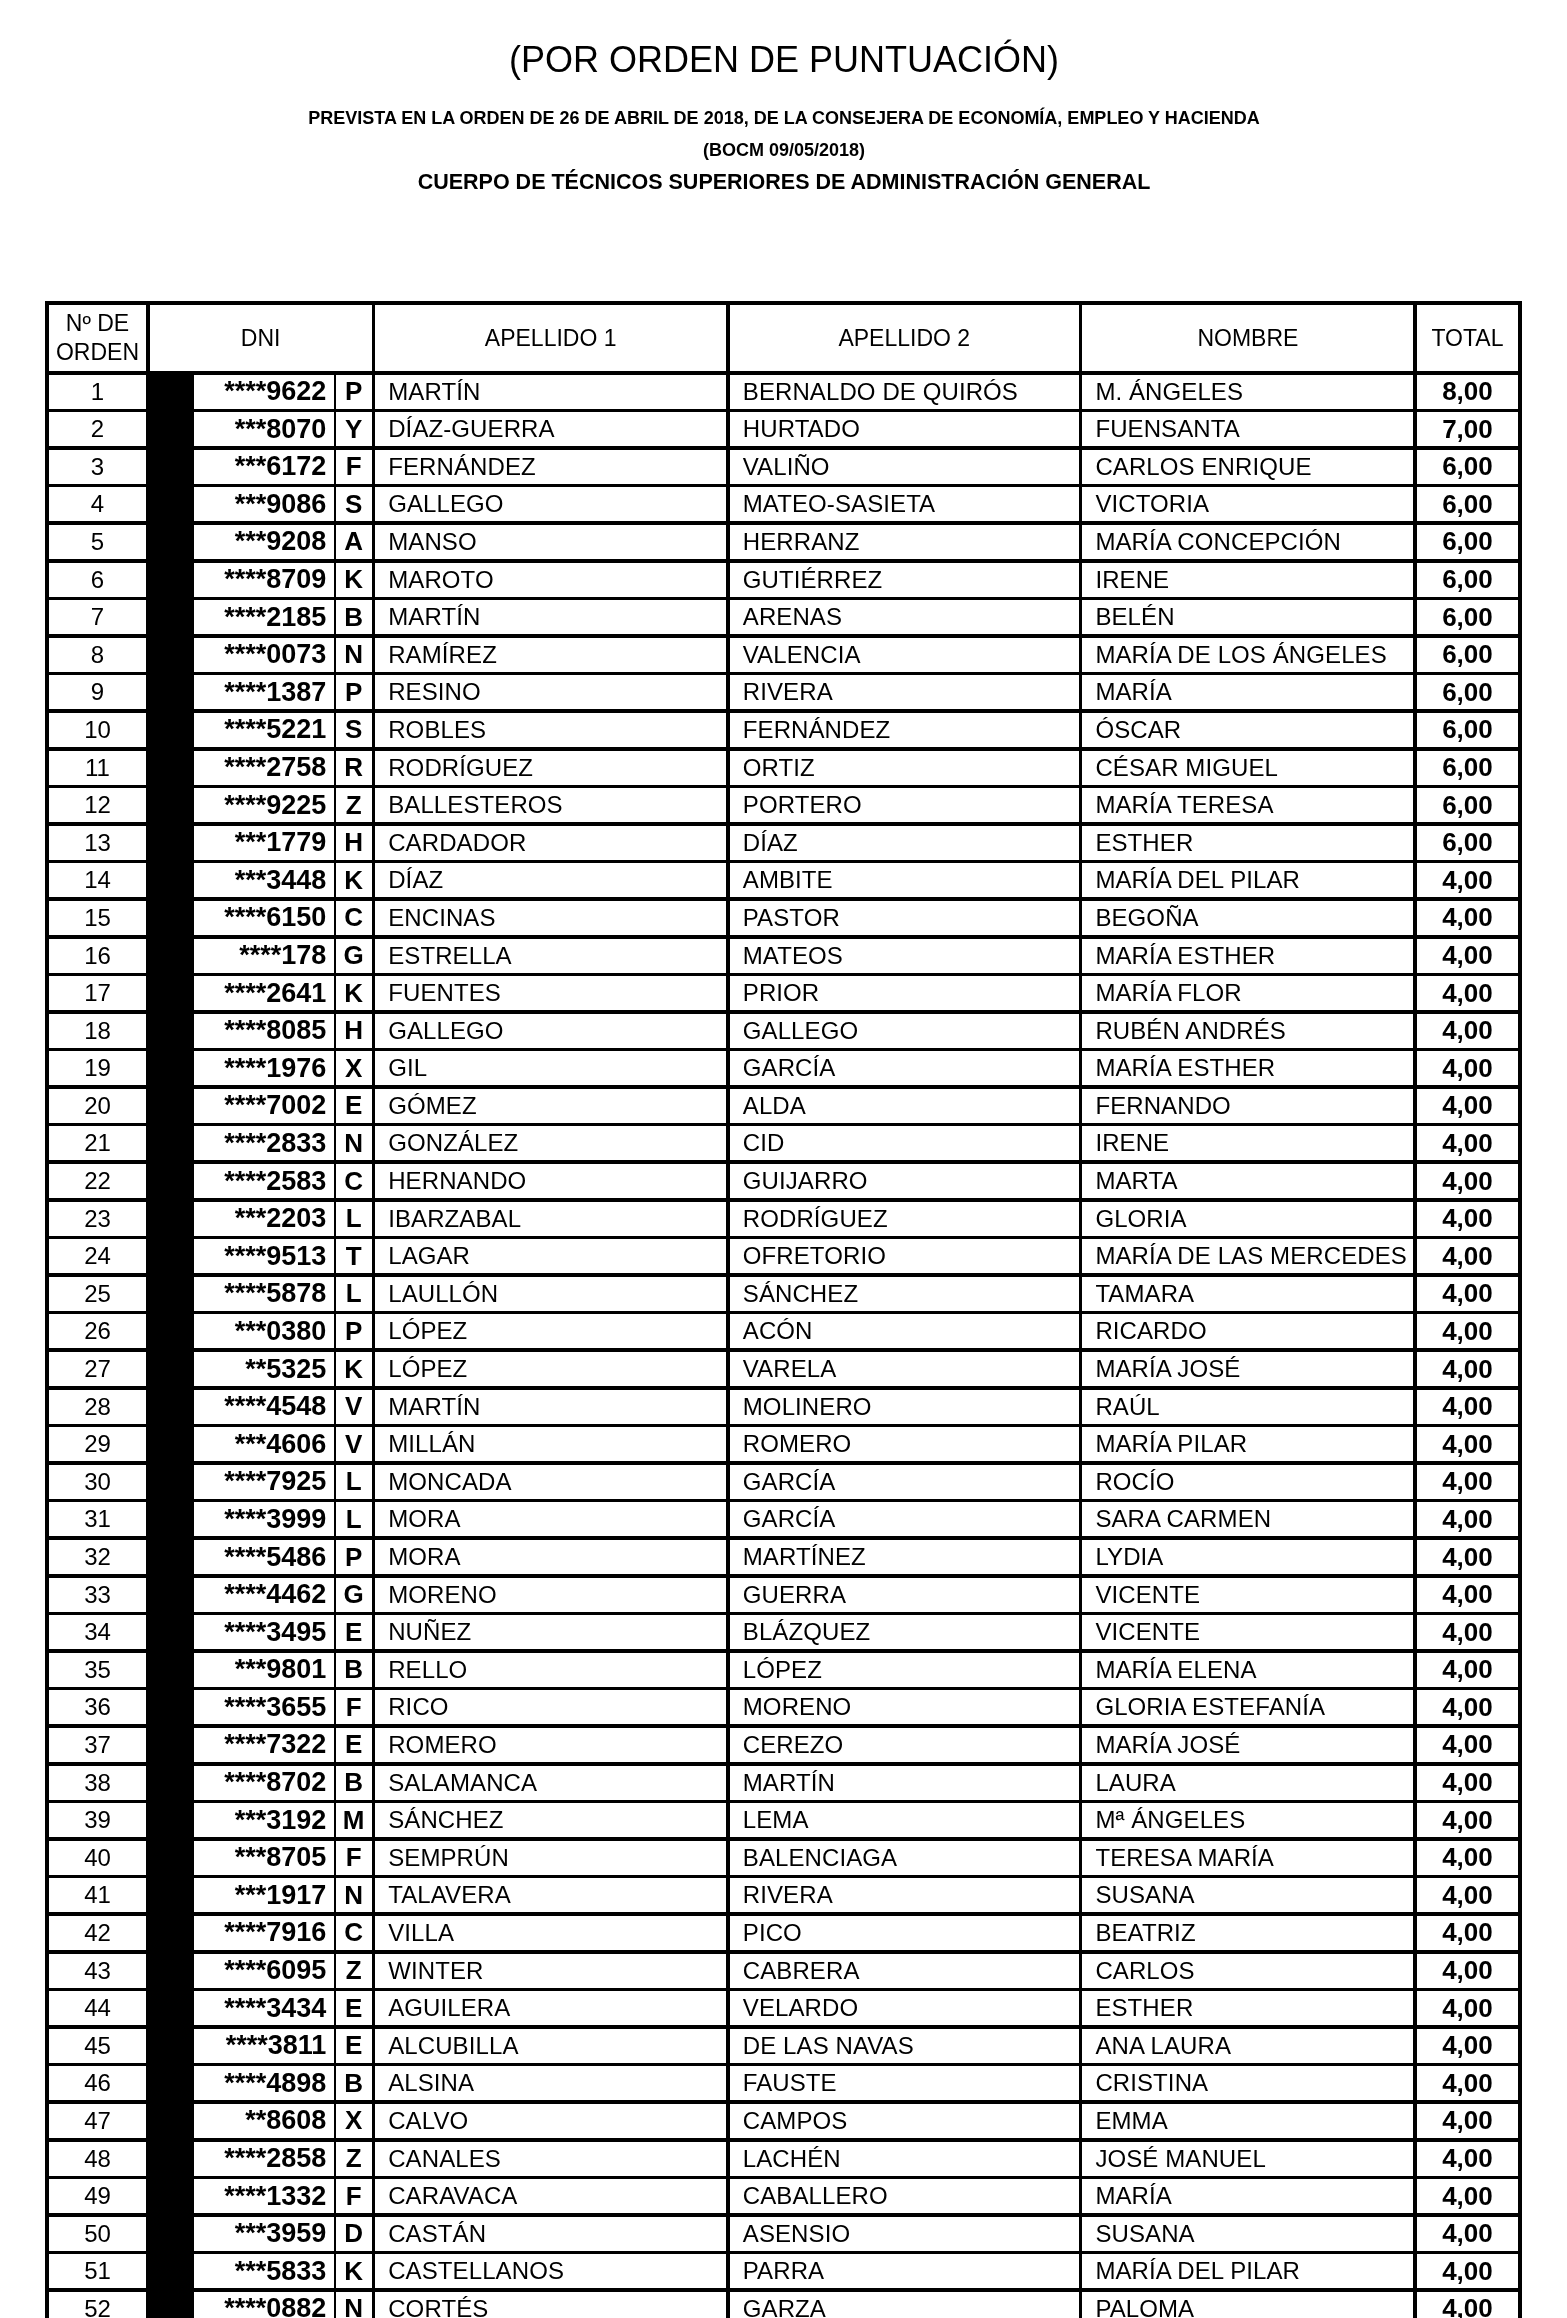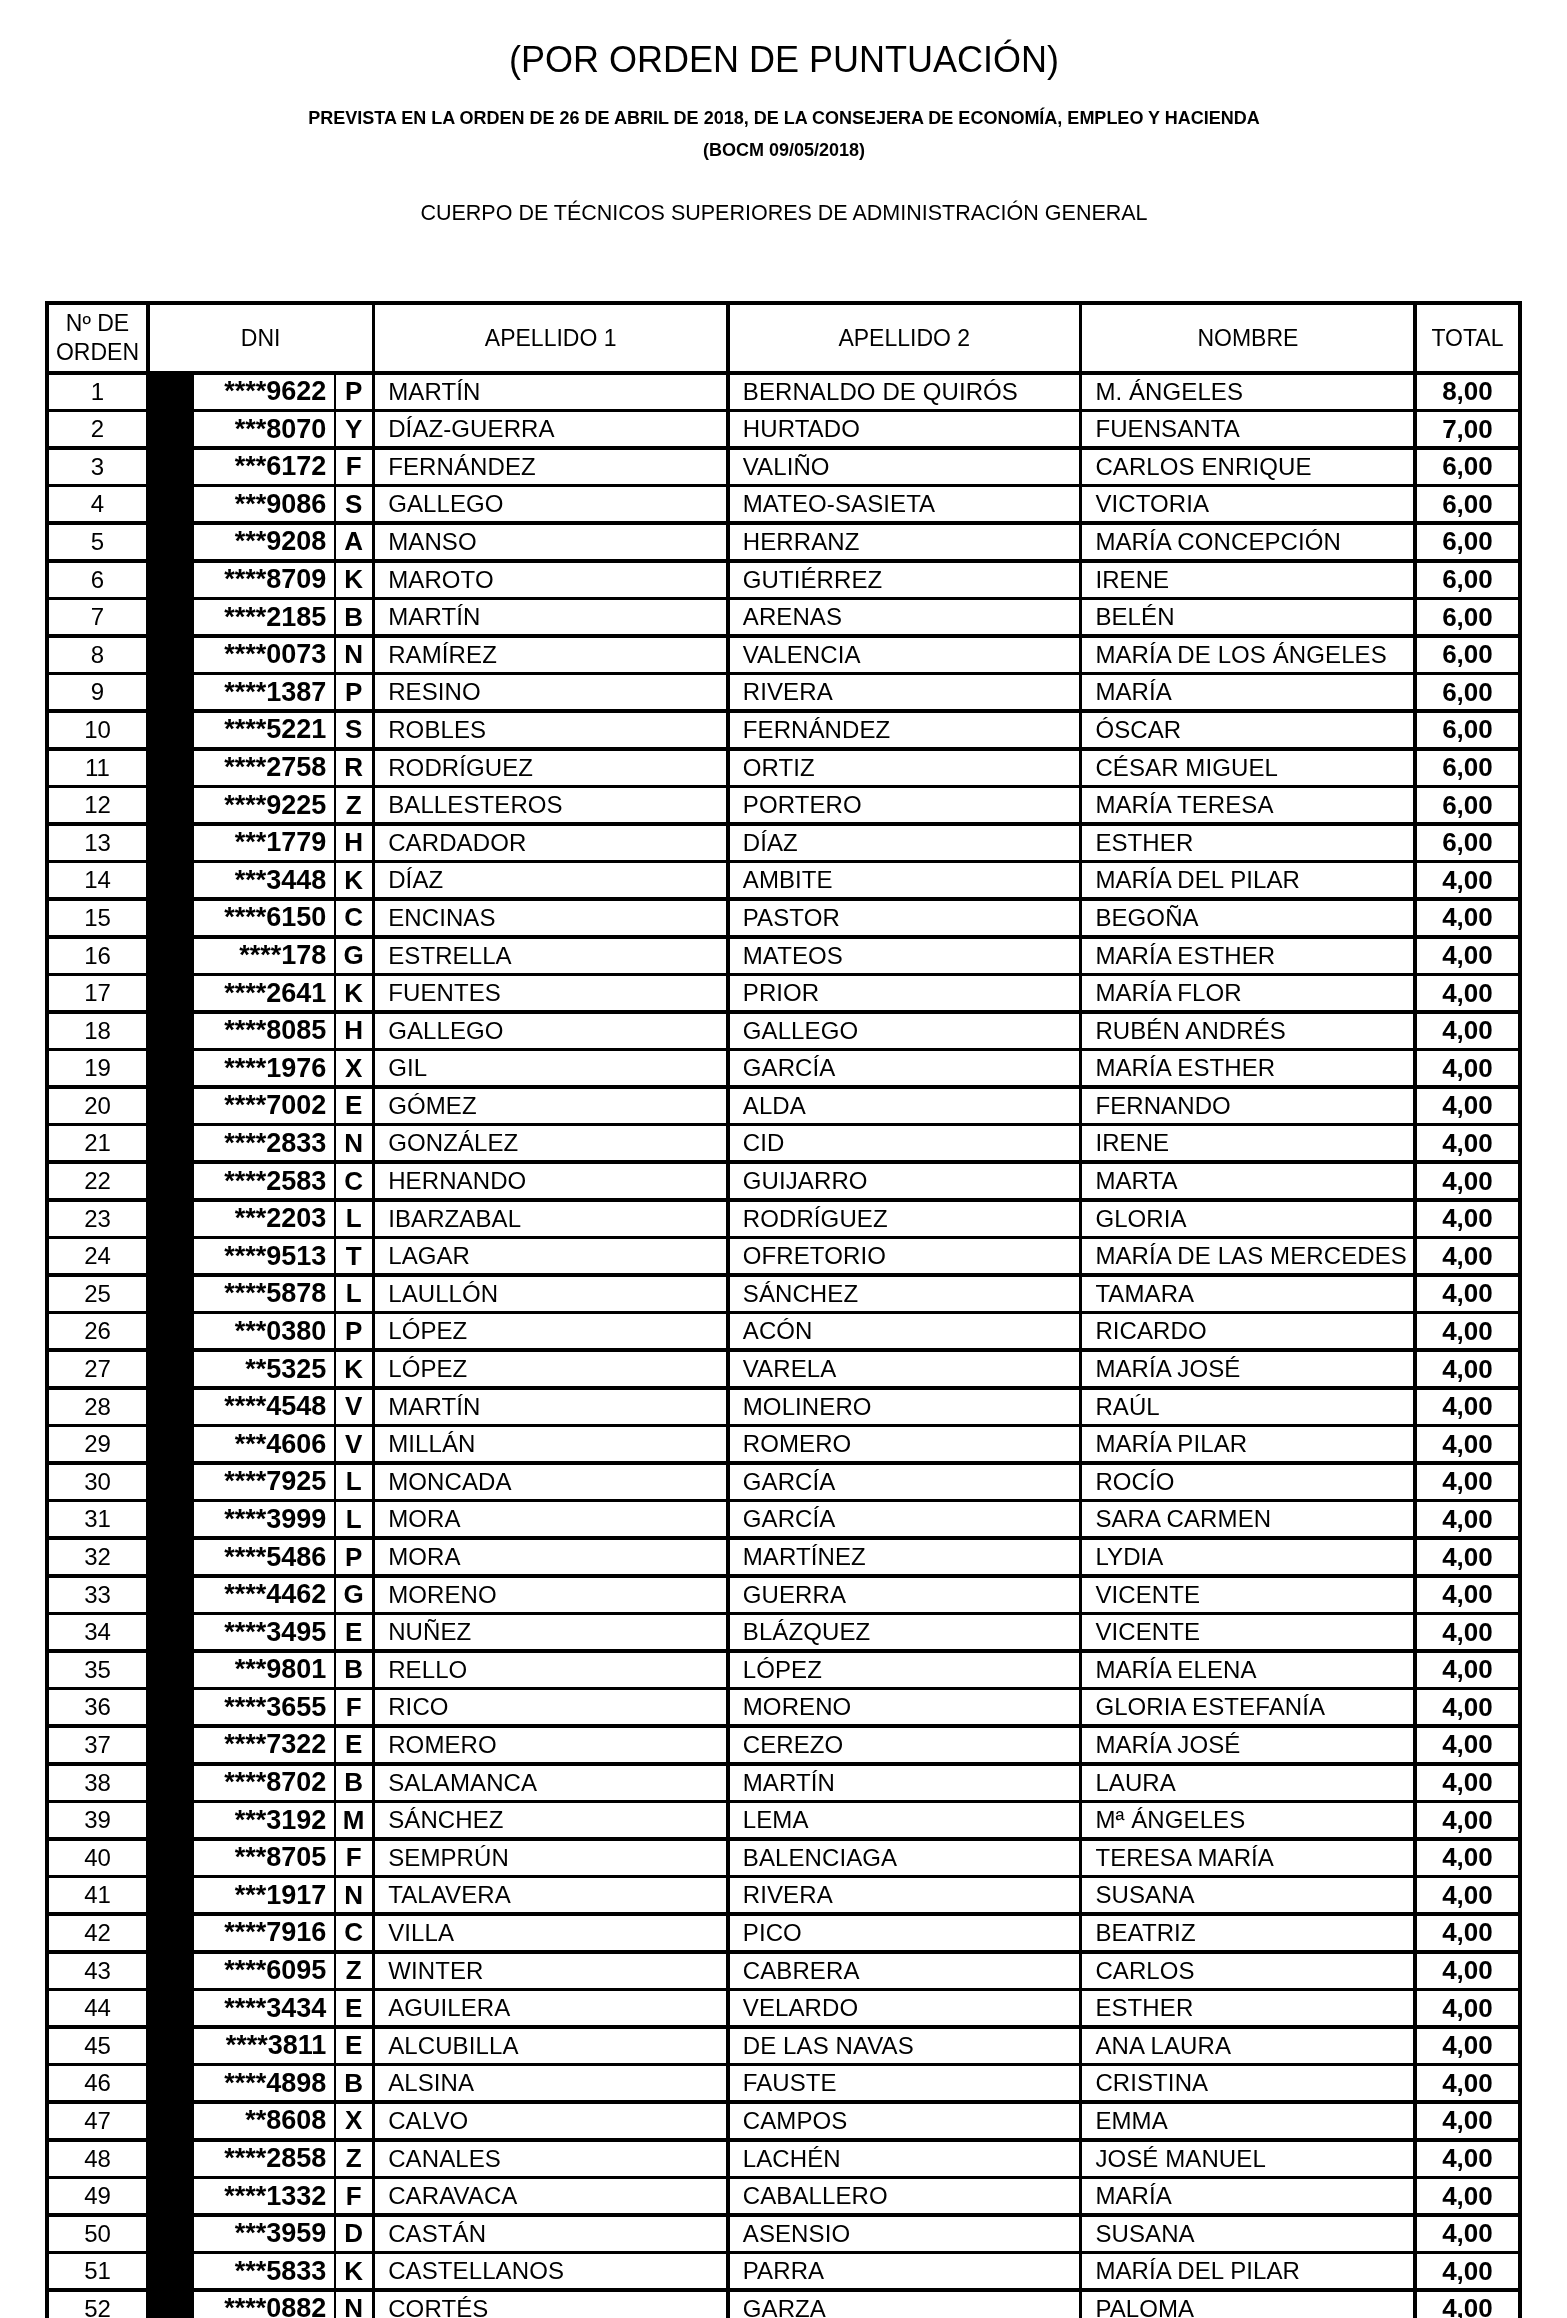--- a/index.html
+++ b/index.html
@@ -6,21 +6,21 @@
   body{
     width:1568px;height:2319px;background:#ffffff;color:#000;
     font-family:"Liberation Sans","DejaVu Sans",sans-serif;
     -webkit-font-smoothing:antialiased;position:relative;overflow:hidden;
   }
   .titles{text-align:center;padding-top:18.6px;}
   .t-main{font-size:36px;font-weight:400;line-height:1.0;margin:0 auto;}
   .t-main2{margin-top:23px;}
   .t-sub{font-size:18px;font-weight:700;line-height:1.0;margin-top:31.5px;}
   .t-sub2{margin-top:14.3px;}
-  .t-cuerpo{font-size:21.5px;font-weight:400;line-height:1.0;margin-top:44px;text-align:center;}
+  .t-cuerpo{font-size:21.5px;font-weight:700;line-height:1.0;margin-top:13px;text-align:center;}
 
   .tbl{
     position:absolute;left:45px;top:301px;
     width:1477px;box-sizing:border-box;
     border:4.3px solid #000;background:#000;
     display:grid;
     grid-template-columns:97px 222px 351px 349px 331px 101px;
     gap:3.6px;
   }
   .cell{

